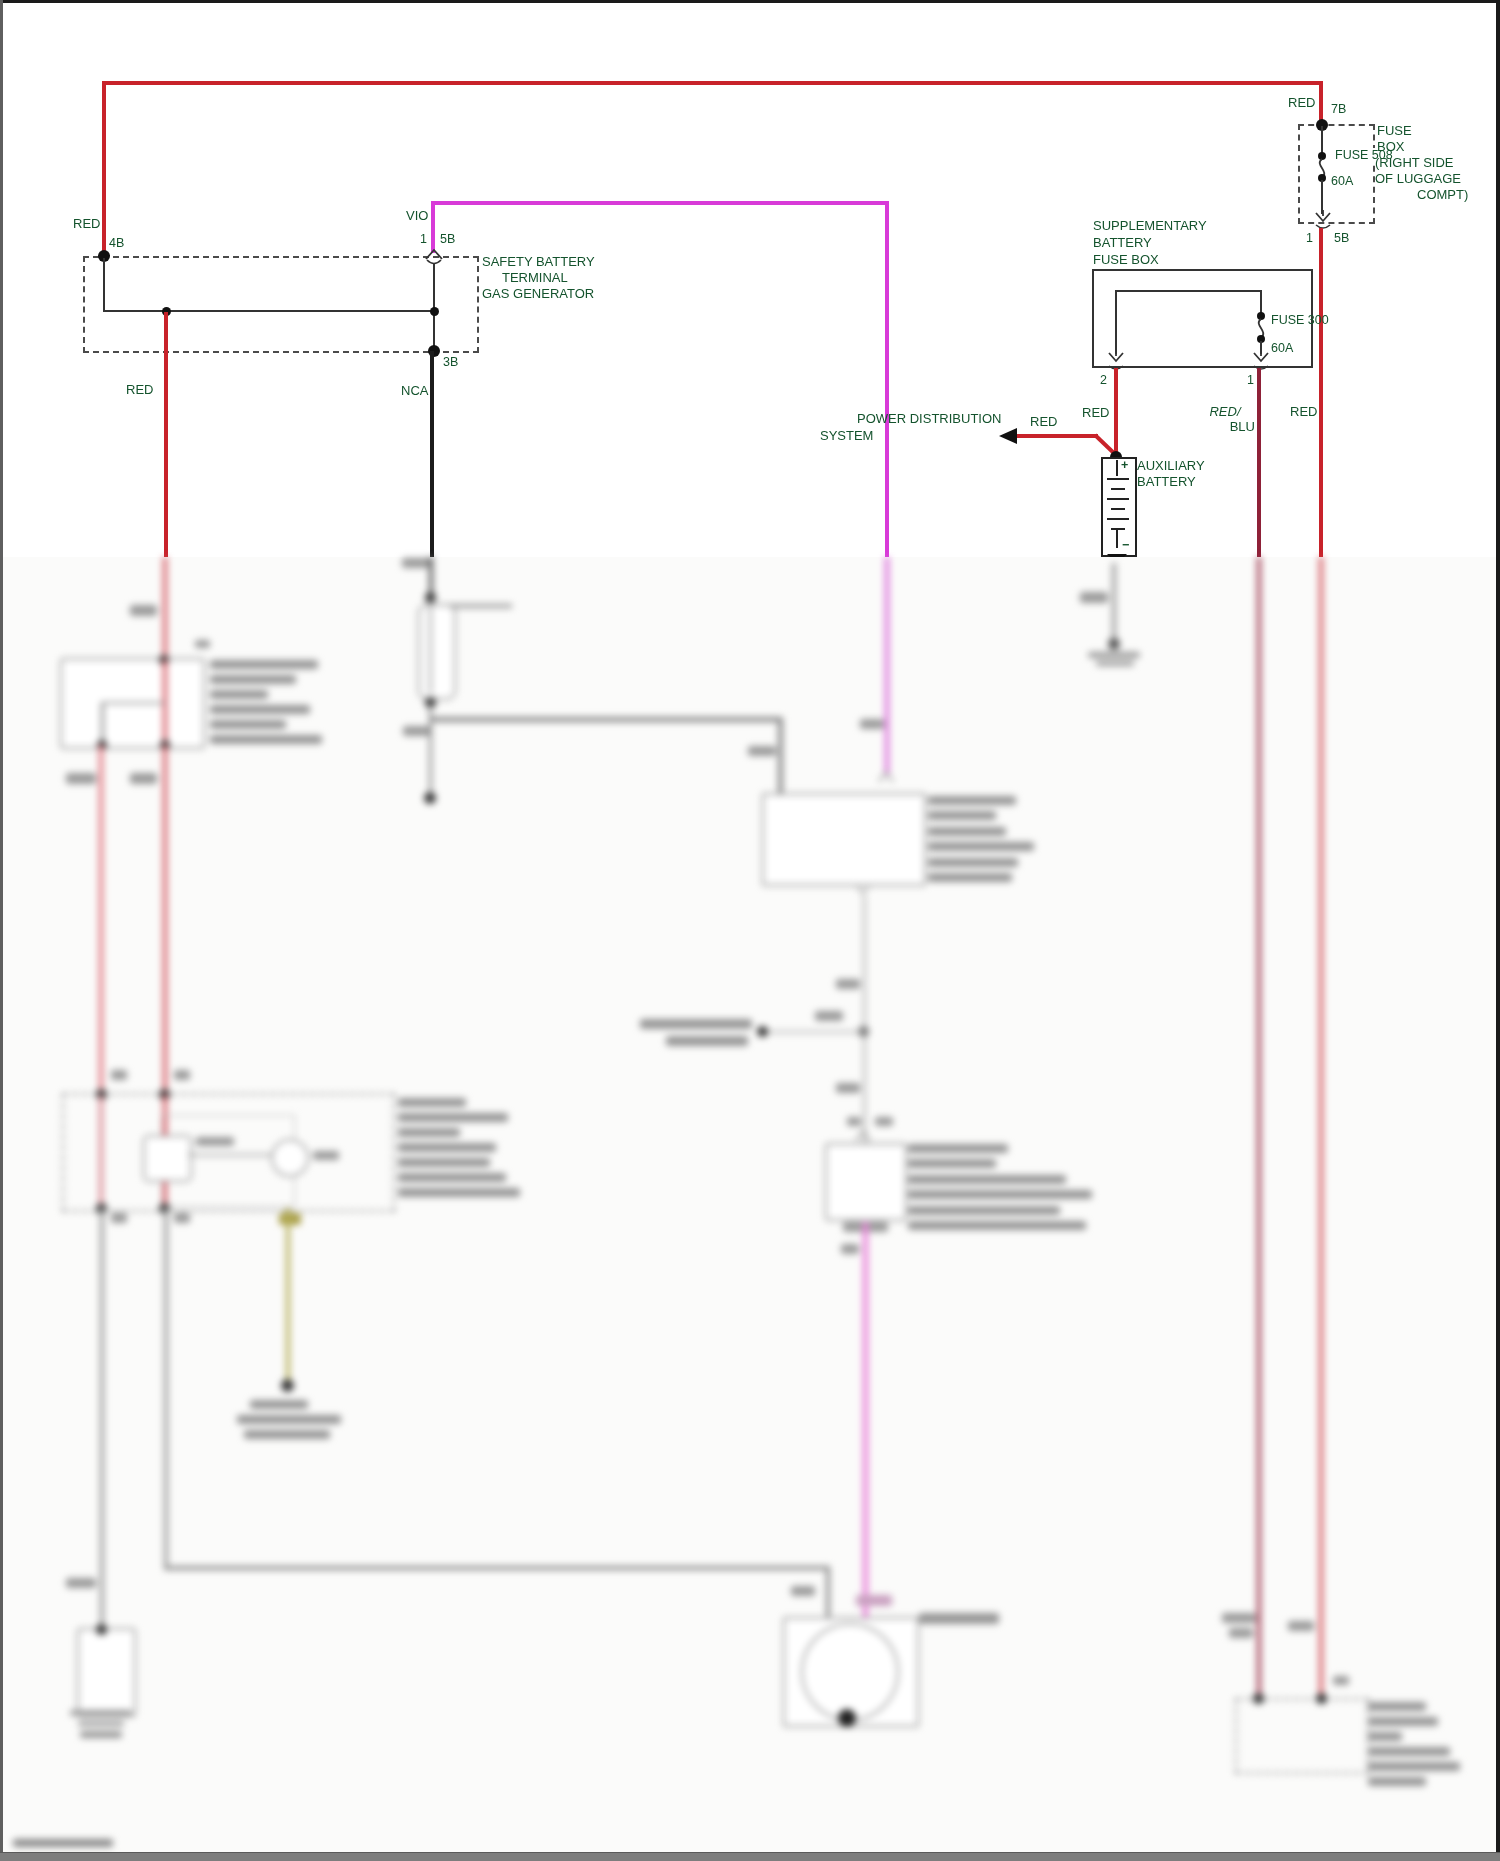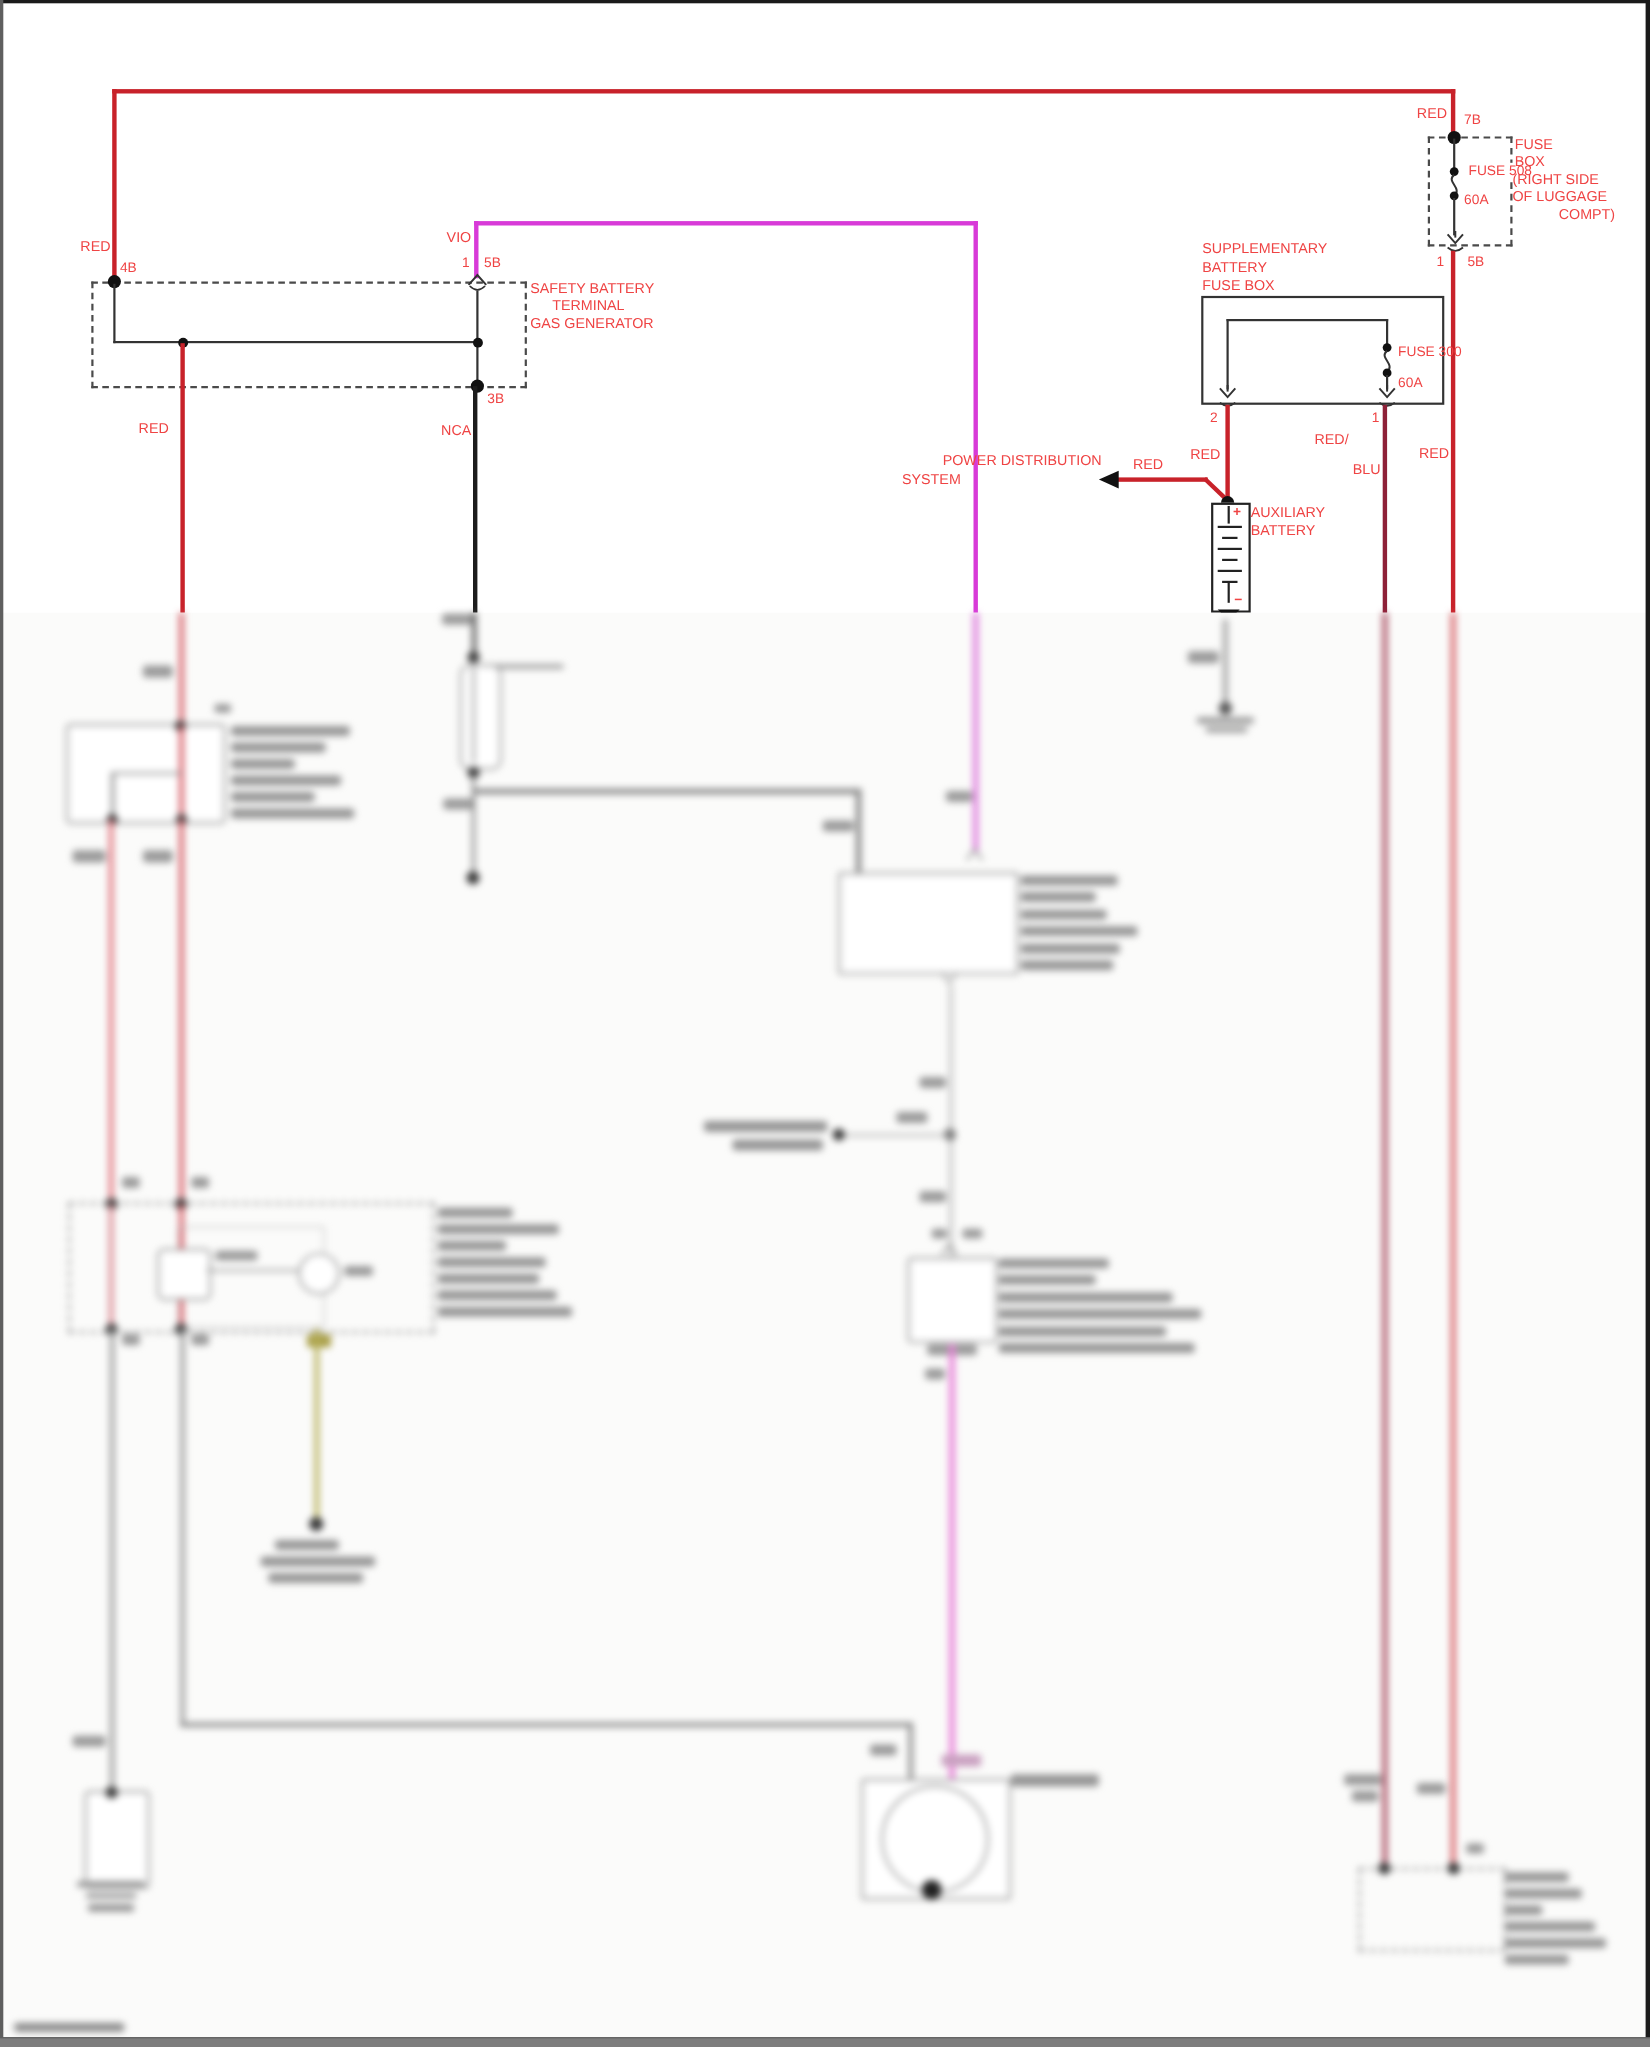--- a/index.html
+++ b/index.html
@@ -1,20 +1,20 @@
 <!DOCTYPE html>
 <html><head>
 <meta charset="utf-8">
 <style>
   html,body{margin:0;padding:0;background:#e8e8e8;}
   #canvas{position:relative;width:1500px;height:1861px;background:#ffffff;overflow:hidden;
           font-family:"Liberation Sans",sans-serif;color:#222;}
   .abs{position:absolute;}
   .wire{position:absolute;}
-  .lbl{position:absolute;font-size:13px;line-height:1.15;color:#ef4444;white-space:nowrap;}
+  .lbl{position:absolute;font-size:13px;line-height:1.15;color:#14532d;white-space:nowrap;}
   .lbl-sm{font-size:12.5px;}
   .dot{position:absolute;background:#111;border-radius:50%;}
   .dashbox{position:absolute;border:2px dashed #4a4a4a;background:transparent;}
   .solidbox{position:absolute;border:2px solid #333;background:transparent;}
   
   #blur-layer{position:absolute;left:0;top:0;width:1500px;height:1861px;filter:blur(3.6px);}
   .bbox{position:absolute;border:2px solid #9a9a9a;background:#fff;border-radius:4px;}
   .bdash{position:absolute;border:2px dashed #9a9a9a;background:transparent;}
   .btxt{position:absolute;background:#969696;border-radius:3px;height:9px;}
   .blob{position:absolute;background:#9a9a9a;border-radius:3px;}
@@ -142,21 +142,21 @@
   <div class="wire" style="left:1107px;top:518px;width:22px;height:2px;background:#222;"></div>
   <div class="wire" style="left:1111px;top:528px;width:14px;height:2px;background:#222;"></div>
   <div class="wire" style="left:1116px;top:530px;width:2px;height:18px;background:#222;"></div>
   <div class="lbl lbl-sm" style="left:1121px;top:458px;font-weight:bold;">+</div>
   <div class="lbl lbl-sm" style="left:1122px;top:538px;font-weight:bold;">−</div>
   <div class="lbl" style="left:1137px;top:459px;">AUXILIARY</div>
   <div class="lbl" style="left:1137px;top:475px;">BATTERY</div>
   <div class="abs" style="left:1107px;top:554px;width:0;height:0;border-left:10px solid transparent;border-right:10px solid transparent;border-top:10px solid #111;"></div>
 
   <div class="wire" style="left:1257px;top:368px;width:4px;height:189px;background:#8e2138;"></div>
-  <div class="lbl" style="left:1195px;top:393px;width:60px;text-align:left;">RED/</div>
+  <div class="lbl" style="left:1195px;top:405px;width:60px;text-align:center;font-style:italic;">RED/</div>
   <div class="lbl" style="left:1195px;top:420px;width:60px;text-align:right;">BLU</div>
   <div class="lbl" style="left:1290px;top:405px;">RED</div>
 
   <div class="abs" style="left:0;top:557px;width:1500px;height:1295px;background:#fbfbfa;"></div>
 
   <div id="blur-layer">
 
     <div class="bwire" style="left:163px;top:557px;width:4px;height:106px;background:#d4545e;"></div>
     <div class="blob" style="left:130px;top:605px;width:27px;height:11px;"></div>
 

